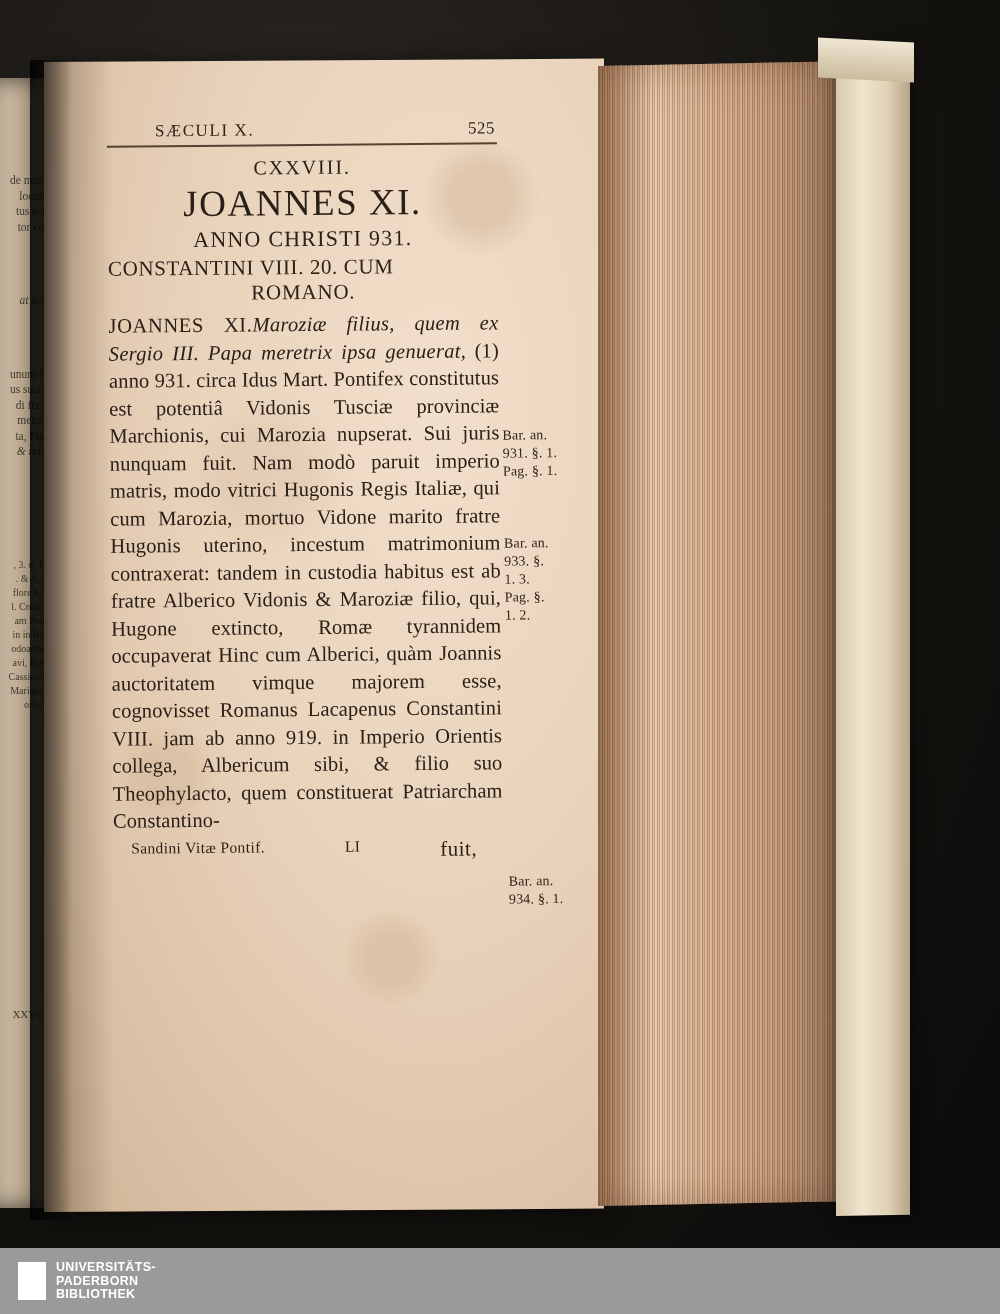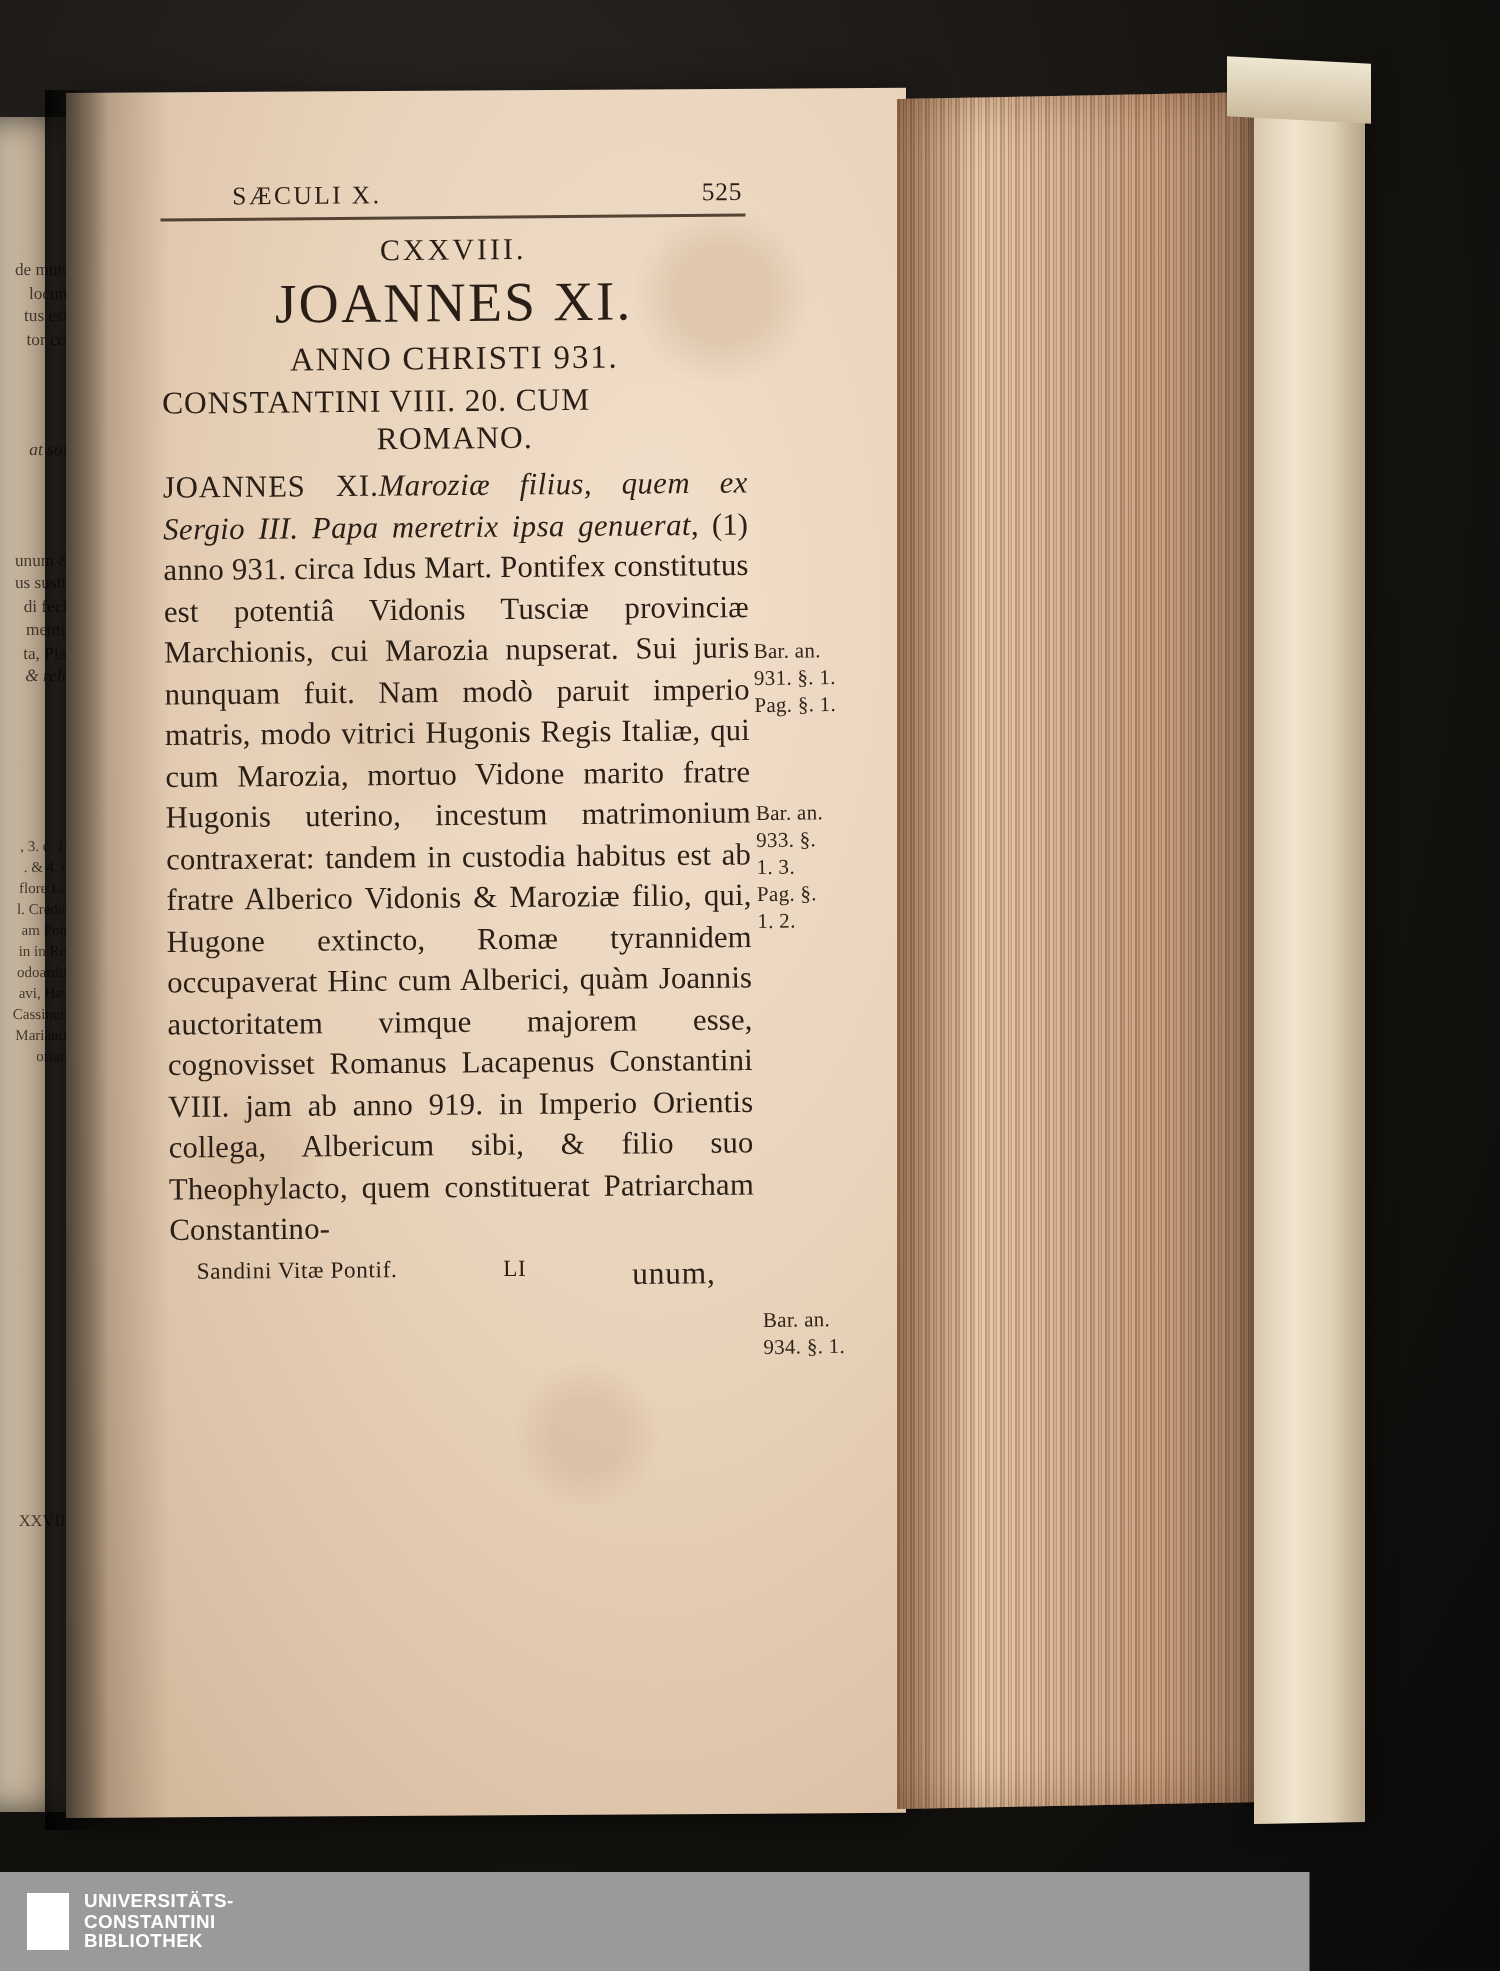--- a/index.html
+++ b/index.html
@@ -236,21 +236,21 @@
     color: #30241a;
     letter-spacing: .2px;
     white-space: pre-line;
   }
 
   
   .footer-bar {
     position: absolute;
     left: 0;
     bottom: 0;
-    width: 873px;
+    width: 1000px;
     height: 66px;
     background: #9a9a9a;
   }
   .footer-logo {
     position: absolute;
     left: 18px;
     top: 14px;
     width: 28px;
     height: 38px;
     background: #fff;
@@ -331,39 +331,39 @@
 
     <div class="body">
       <p>
         <span class="lead">JOANNES XI.</span><span class="ital">Maroziæ filius, quem ex Sergio III. Papa meretrix ipsa genuerat</span><span>, (1) anno 931. circa Idus Mart. Pontifex constitutus est potentiâ Vidonis Tusciæ provinciæ Marchionis, cui Marozia nupserat. Sui juris nunquam fuit. Nam modò paruit imperio matris, modo vitrici Hugonis Regis Italiæ, qui cum Marozia, mortuo Vidone marito fratre Hugonis uterino, incestum matrimonium contraxerat: tandem in custodia habitus est ab fratre Alberico Vidonis &amp; Maroziæ filio, qui, Hugone extincto, Romæ tyrannidem occupaverat  Hinc cum Alberici, quàm Joannis auctoritatem vimque majorem esse, cognovisset Romanus Lacapenus  Constantini VIII. jam ab anno 919. in Imperio Orientis collega, Albericum sibi, &amp; filio suo Theophylacto, quem constituerat Patriarcham Constantino-</span>
       </p>
     </div>
 
     <div class="catch">
       <span class="sig">Sandini Vitæ Pontif.</span>
       <span class="sig">LI</span>
-      <span class="cw">unum,</span>
+      <span class="cw">fuit,</span>
     </div>
   </div>
 
   <div class="margin-notes">
     <div class="mnote" style="top:306px;left:0">Bar. an.
 931. §. 1.
 Pag. §. 1.</div>
     <div class="mnote" style="top:414px;left:0">Bar. an.
 933. §.
 1. 3.
 Pag. §.
 1. 2.</div>
     <div class="mnote" style="top:752px;left:0">Bar. an.
 934. §. 1.</div>
   </div>
 
   <div class="footer-bar">
     <div class="footer-logo"></div>
     <div class="footer-text">
       <div>UNIVERSITÄTS-</div>
-      <div>CONSTANTINI</div>
+      <div>PADERBORN</div>
       <div>BIBLIOTHEK</div>
     </div>
   </div>
 
 </div>
 
 </body></html>

